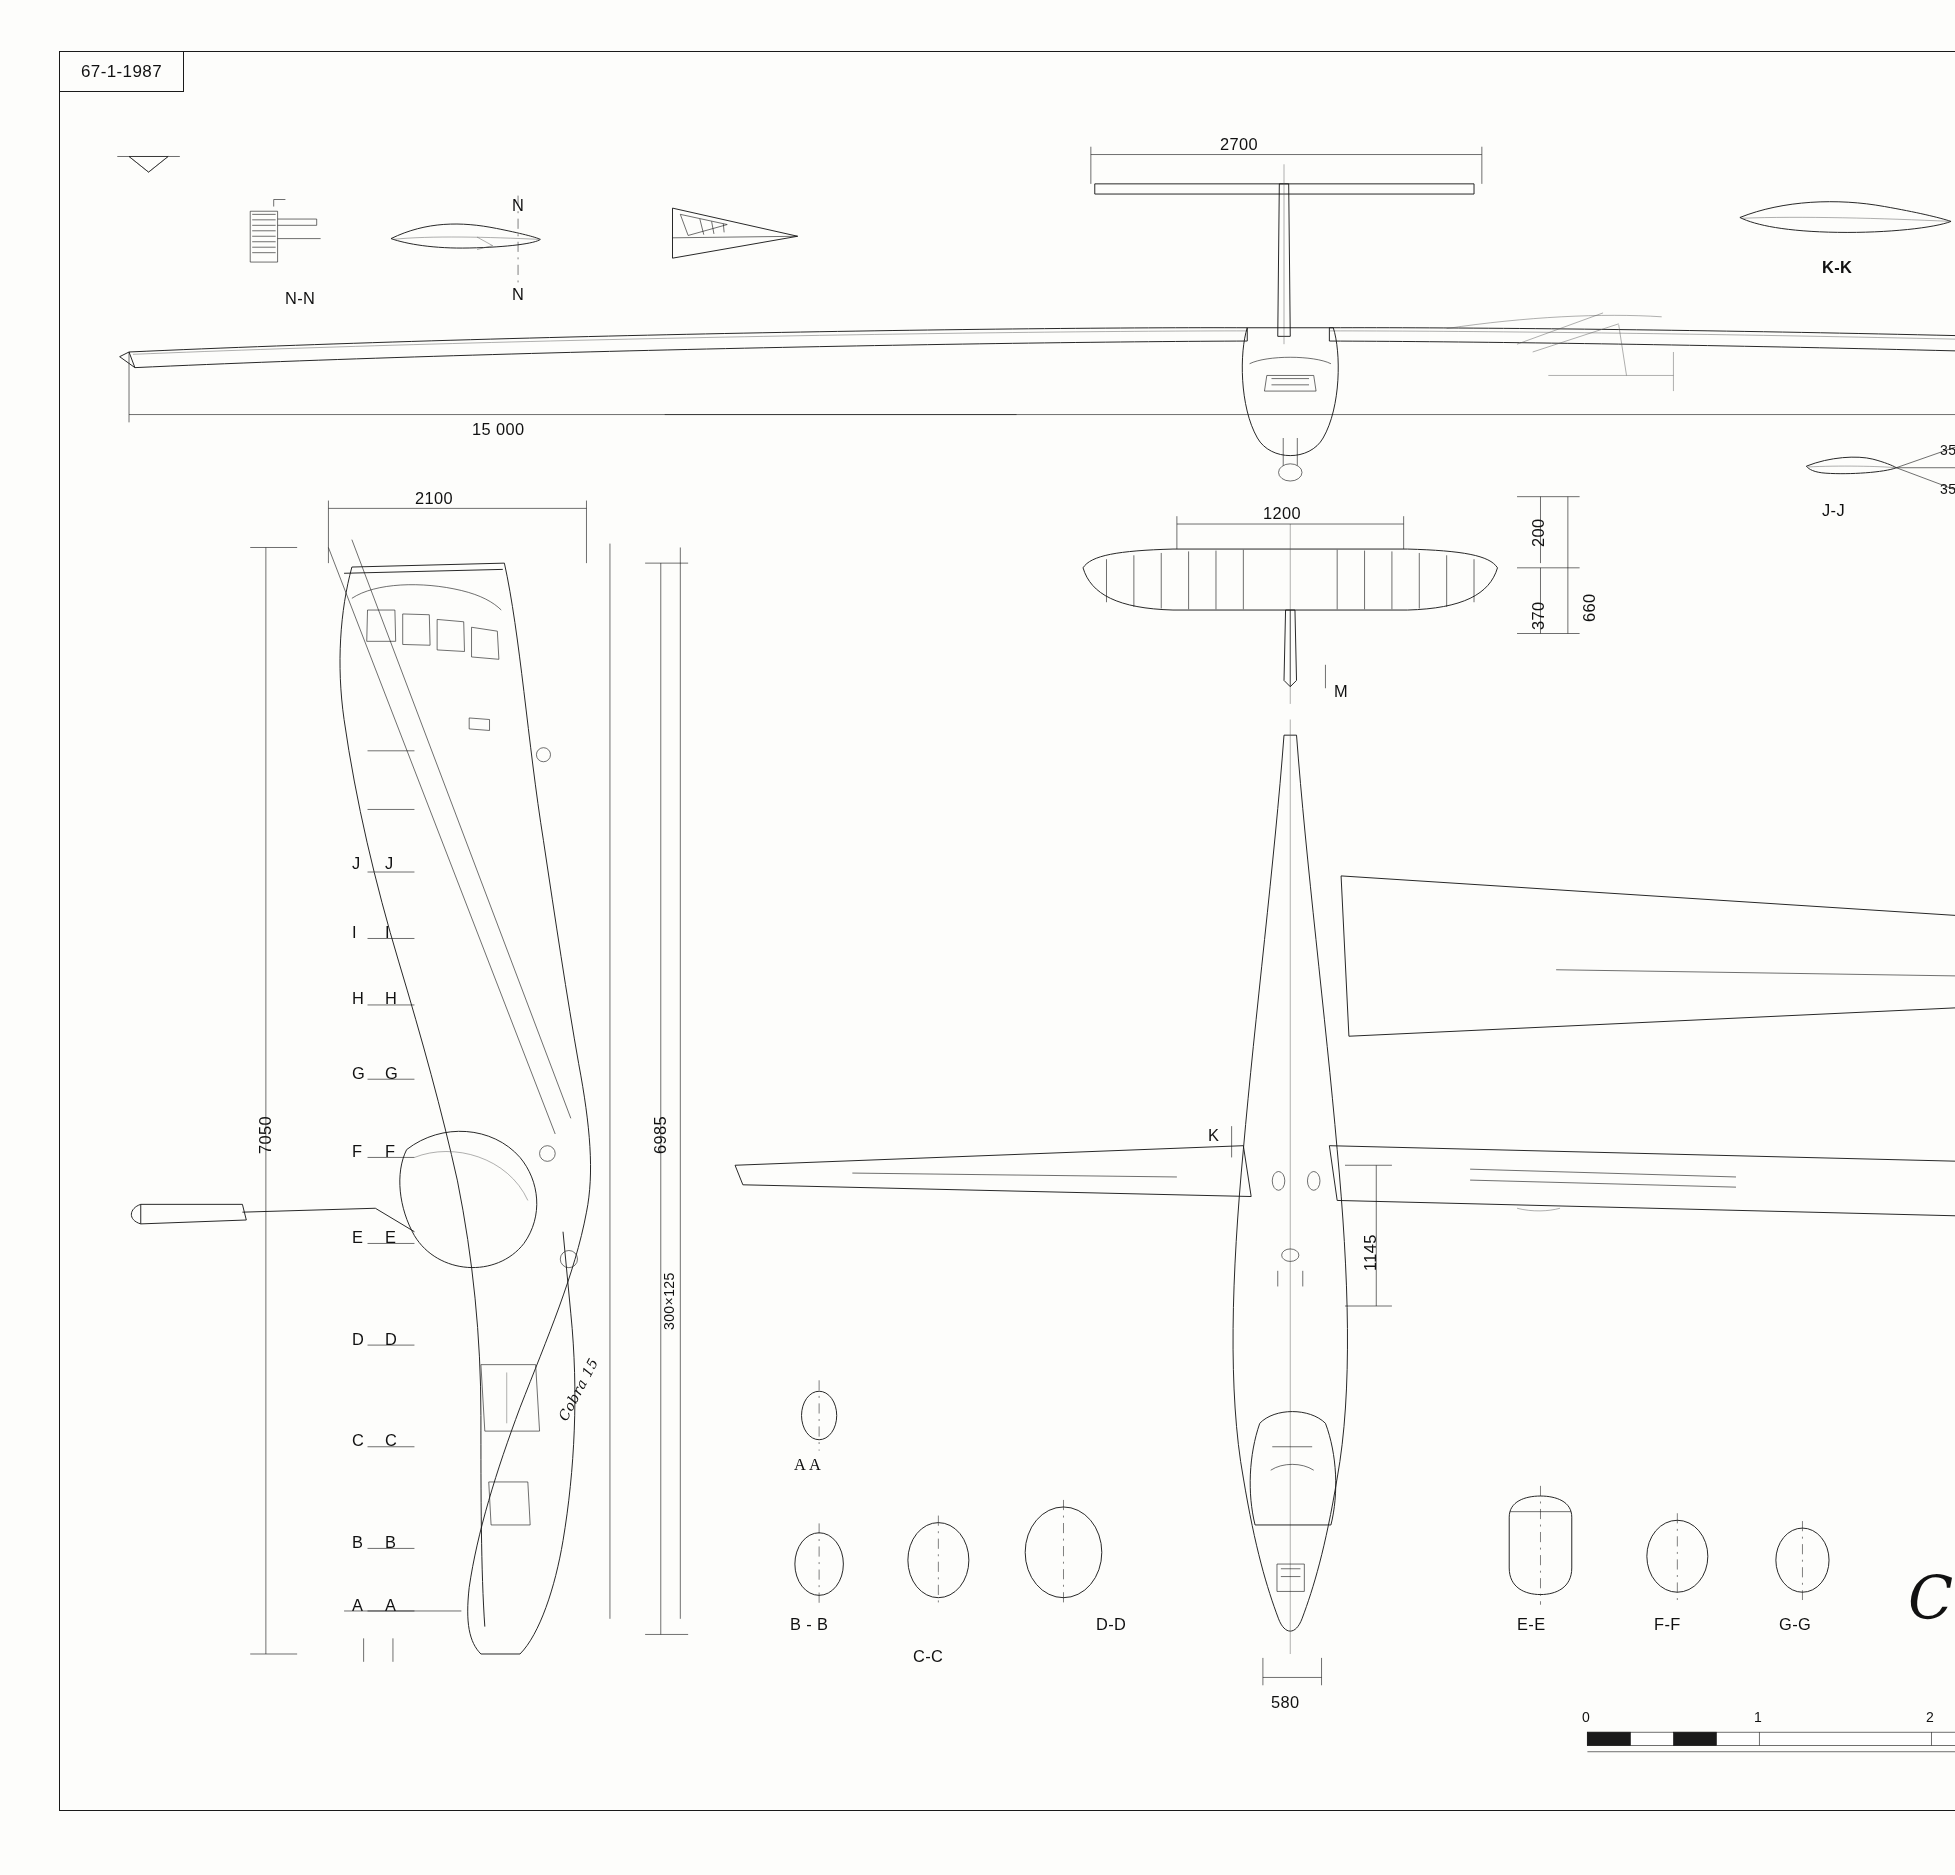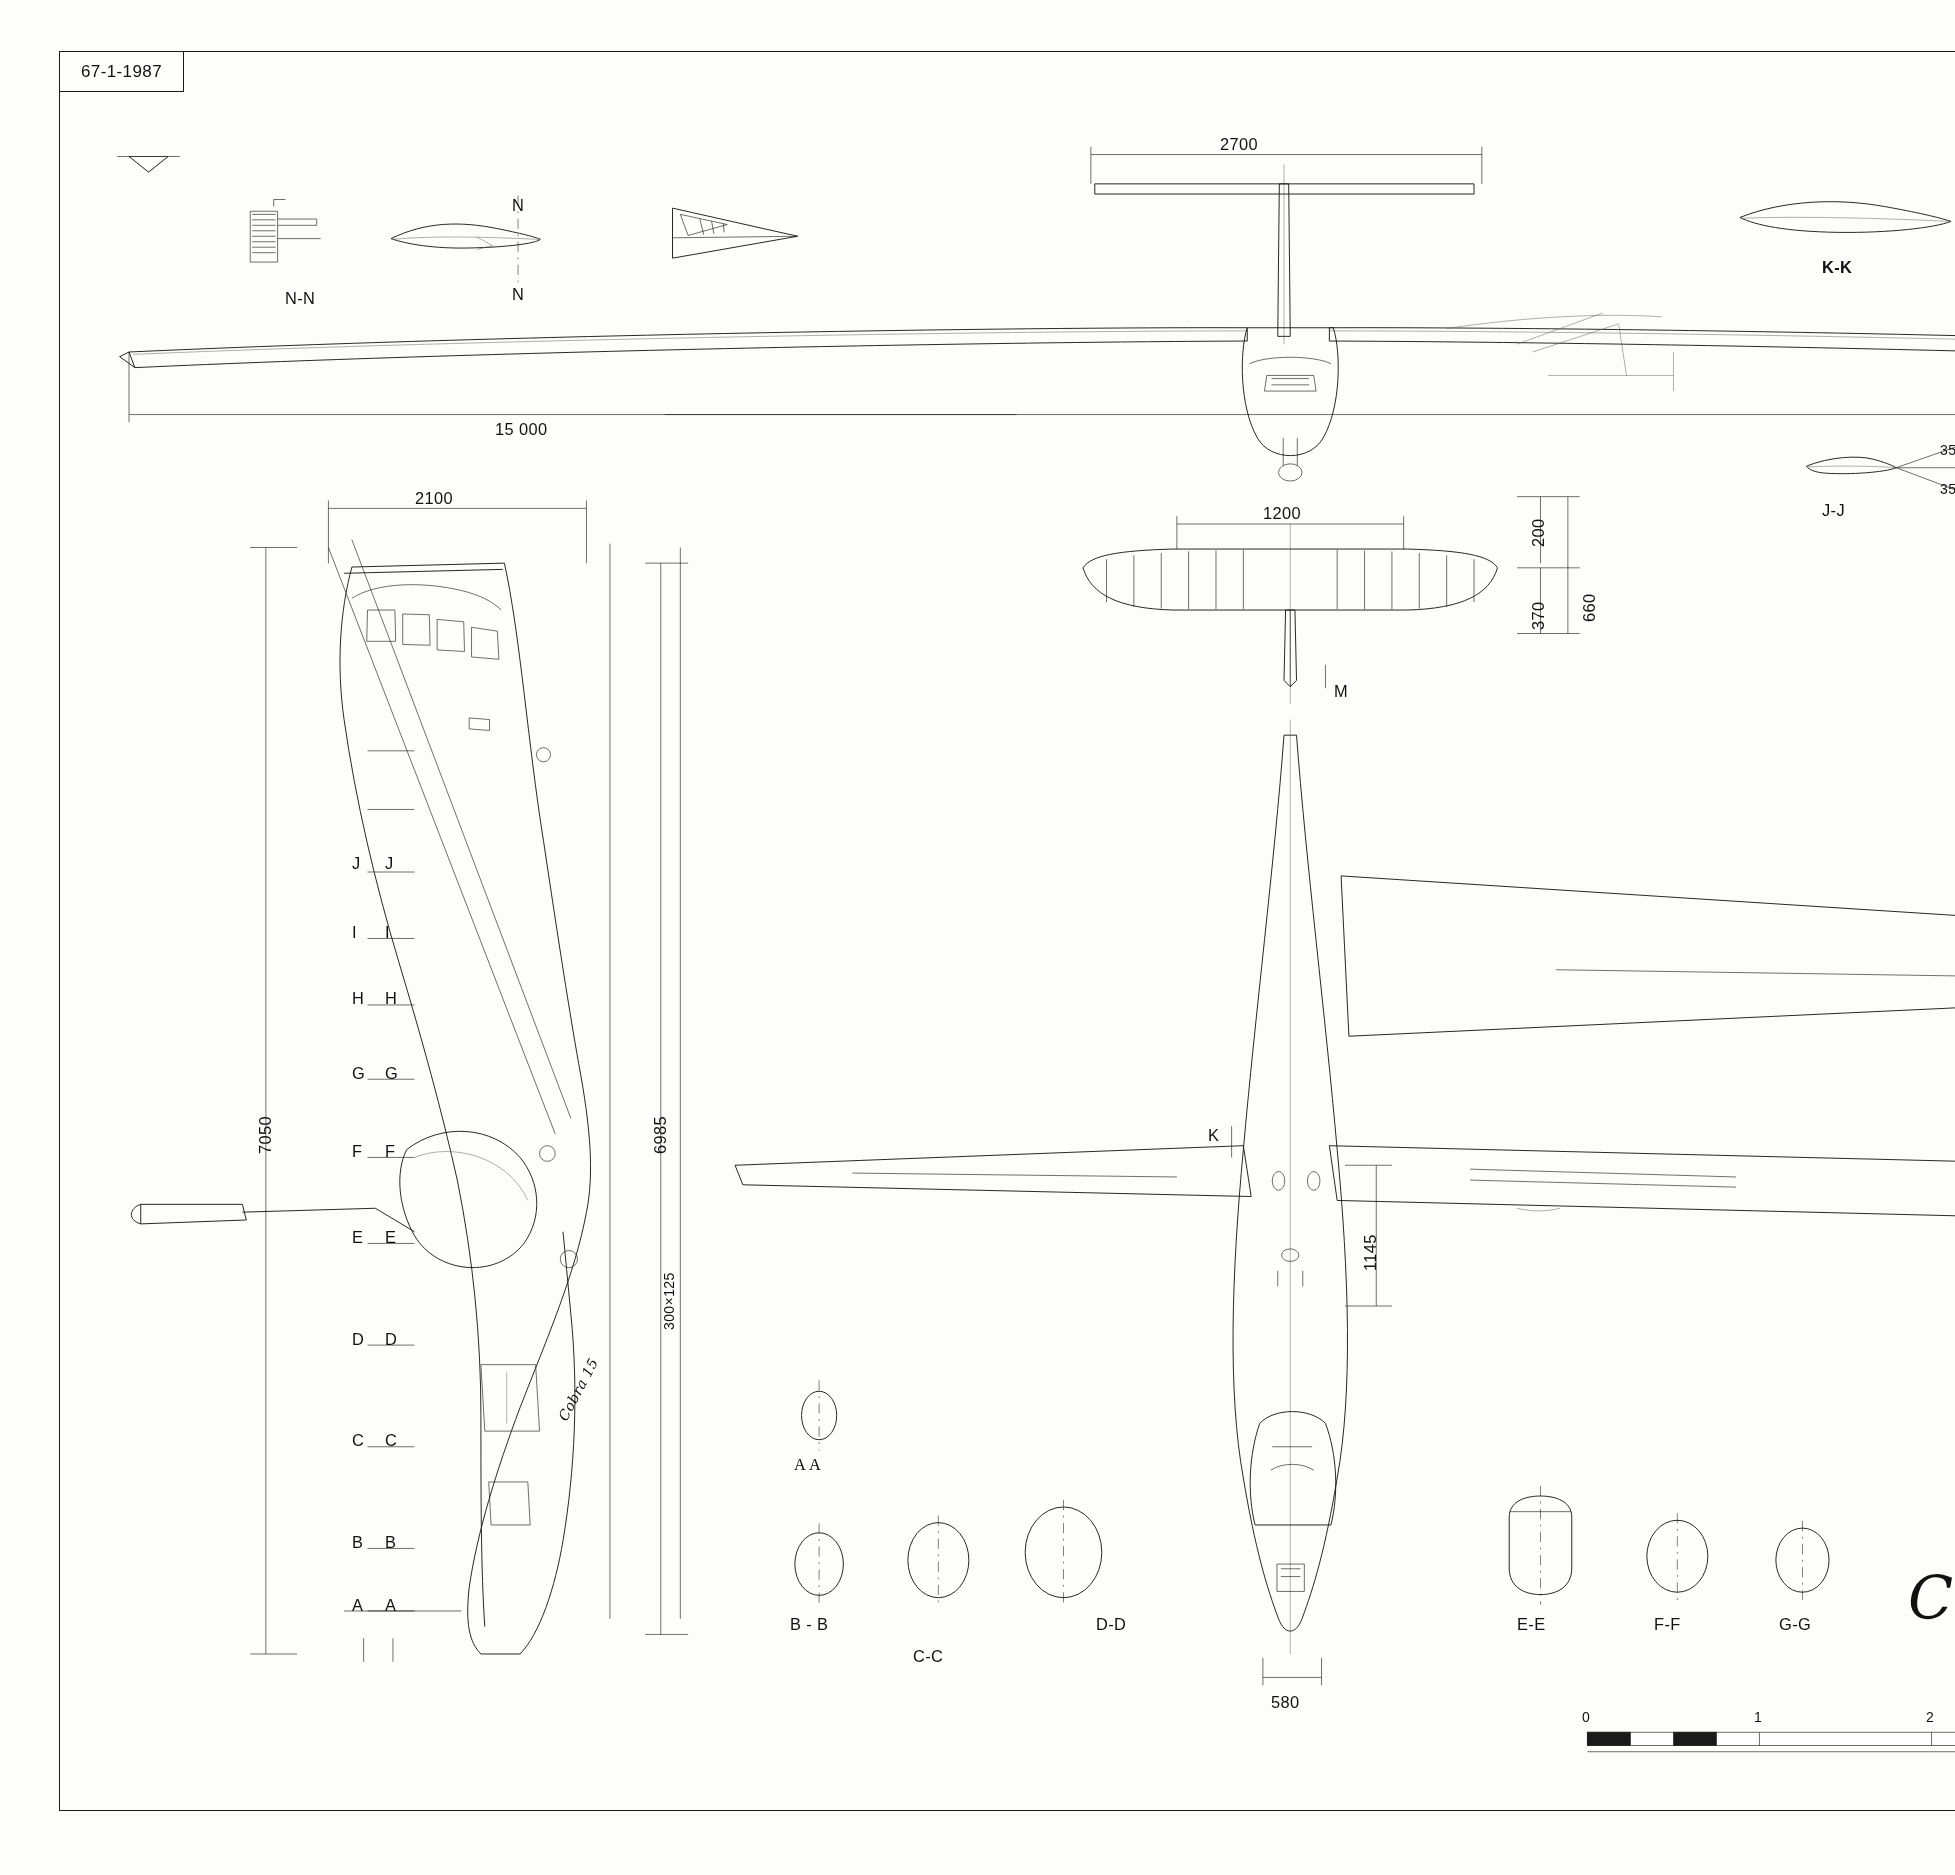--- a/index.html
+++ b/index.html
@@ -332,21 +332,21 @@
   <div class="lbl" style="left:512px;top:196px;">N</div>
   <div class="lbl" style="left:512px;top:285px;">N</div>
   <div class="lbl" style="left:1822px;top:258px;font-weight:bold;">K-K</div>
 
   <div class="lbl" style="left:1822px;top:501px;">J-J</div>
 
   <div class="lbl sm" style="left:1940px;top:442px;">35°±1°</div>
   <div class="lbl sm" style="left:1940px;top:481px;">35°±1°</div>
 
   <div class="lbl" style="left:1189px;top:135px;margin-left:31px;">2700</div>
-  <div class="lbl" style="left:495px;top:420px;">15 000</div>
+  <div class="lbl" style="left:472px;top:420px;">15 000</div>
 
   <div class="lbl" style="left:1263px;top:504px;">1200</div>
   <div class="lbl rot" style="left:1529px;top:547px;transform:rotate(-90deg);">200</div>
   <div class="lbl rot" style="left:1529px;top:630px;transform:rotate(-90deg);">370</div>
   <div class="lbl rot" style="left:1580px;top:622px;transform:rotate(-90deg);">660</div>
   <div class="lbl rot" style="left:1361px;top:1271px;transform:rotate(-90deg);"></div>
   <div class="lbl rot" style="left:1361px;top:1271px;transform:rotate(-90deg);">1145</div>
   <div class="lbl" style="left:1271px;top:1693px;">580</div>
 
   <div class="lbl" style="left:1334px;top:682px;">M</div>

